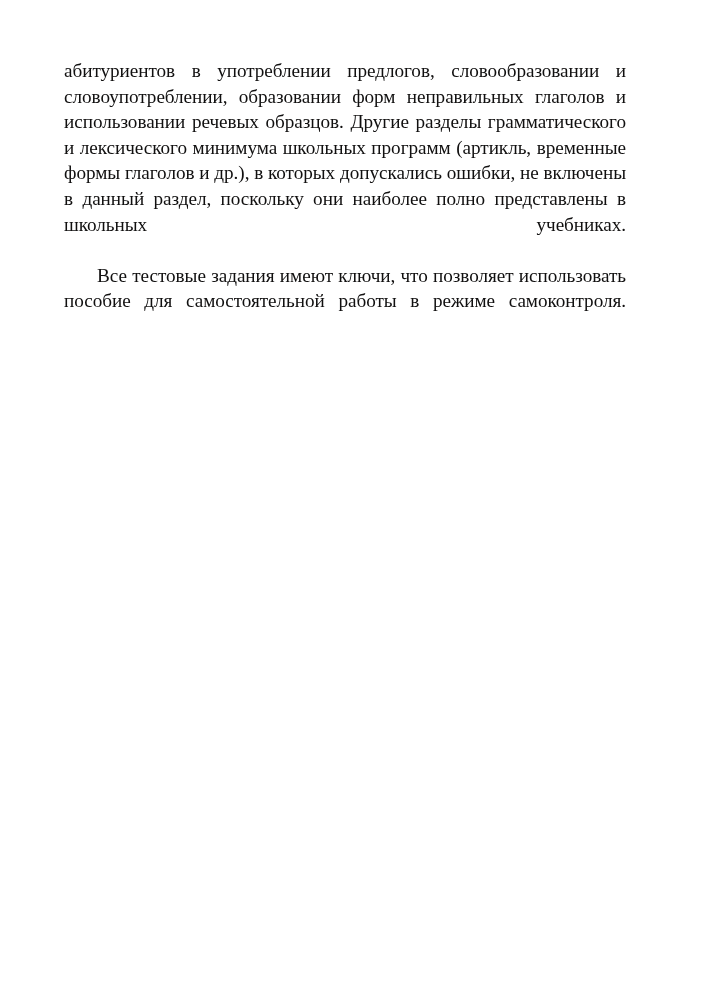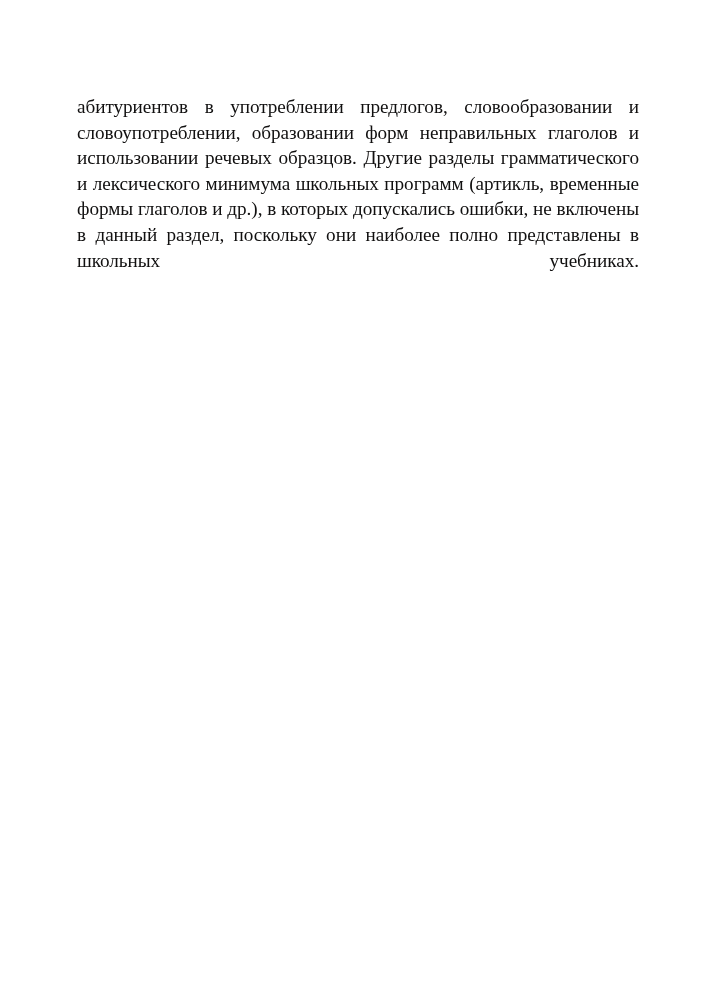--- a/index.html
+++ b/index.html
@@ -13,24 +13,23 @@
     position: relative;
     width: 701px;
     height: 1000px;
     margin: 0 auto;
     background: #ffffff;
     overflow: hidden;
   }
 
   .text-block {
     position: absolute;
-    left: 77px;
+    left: 64px;
     top: 58px;
     width: 562px;
-    margin-top: 36px;
   }
 
   .para {
     margin: 0;
     font-family: "Liberation Serif", "DejaVu Serif", serif;
     font-size: 19.2px;
     line-height: 25.6px;
     color: #111010;
     text-align: justify;
     text-justify: inter-word;
@@ -57,16 +56,17 @@
 </style>
 </head>
 <body>
 
 <div class="page">
 
   <div class="text-block">
 
     <p class="para para-continued">абитуриентов в употреблении предлогов, словообразовании и словоупотреблении, образовании форм неправильных глаголов и использовании речевых образцов. Другие разделы грамматического и лексического минимума школьных программ (артикль, временные формы глаголов и др.), в которых допускались ошибки, не включены в данный раздел, поскольку они наиболее полно представлены в школьных учебниках.</p>
 
+    <p class="para para-indented">Все тестовые задания имеют ключи, что позволяет использовать пособие для самостоятельной работы в режиме самоконтроля.</p>
 
   </div>
 
 </div>
 
 </body></html>

